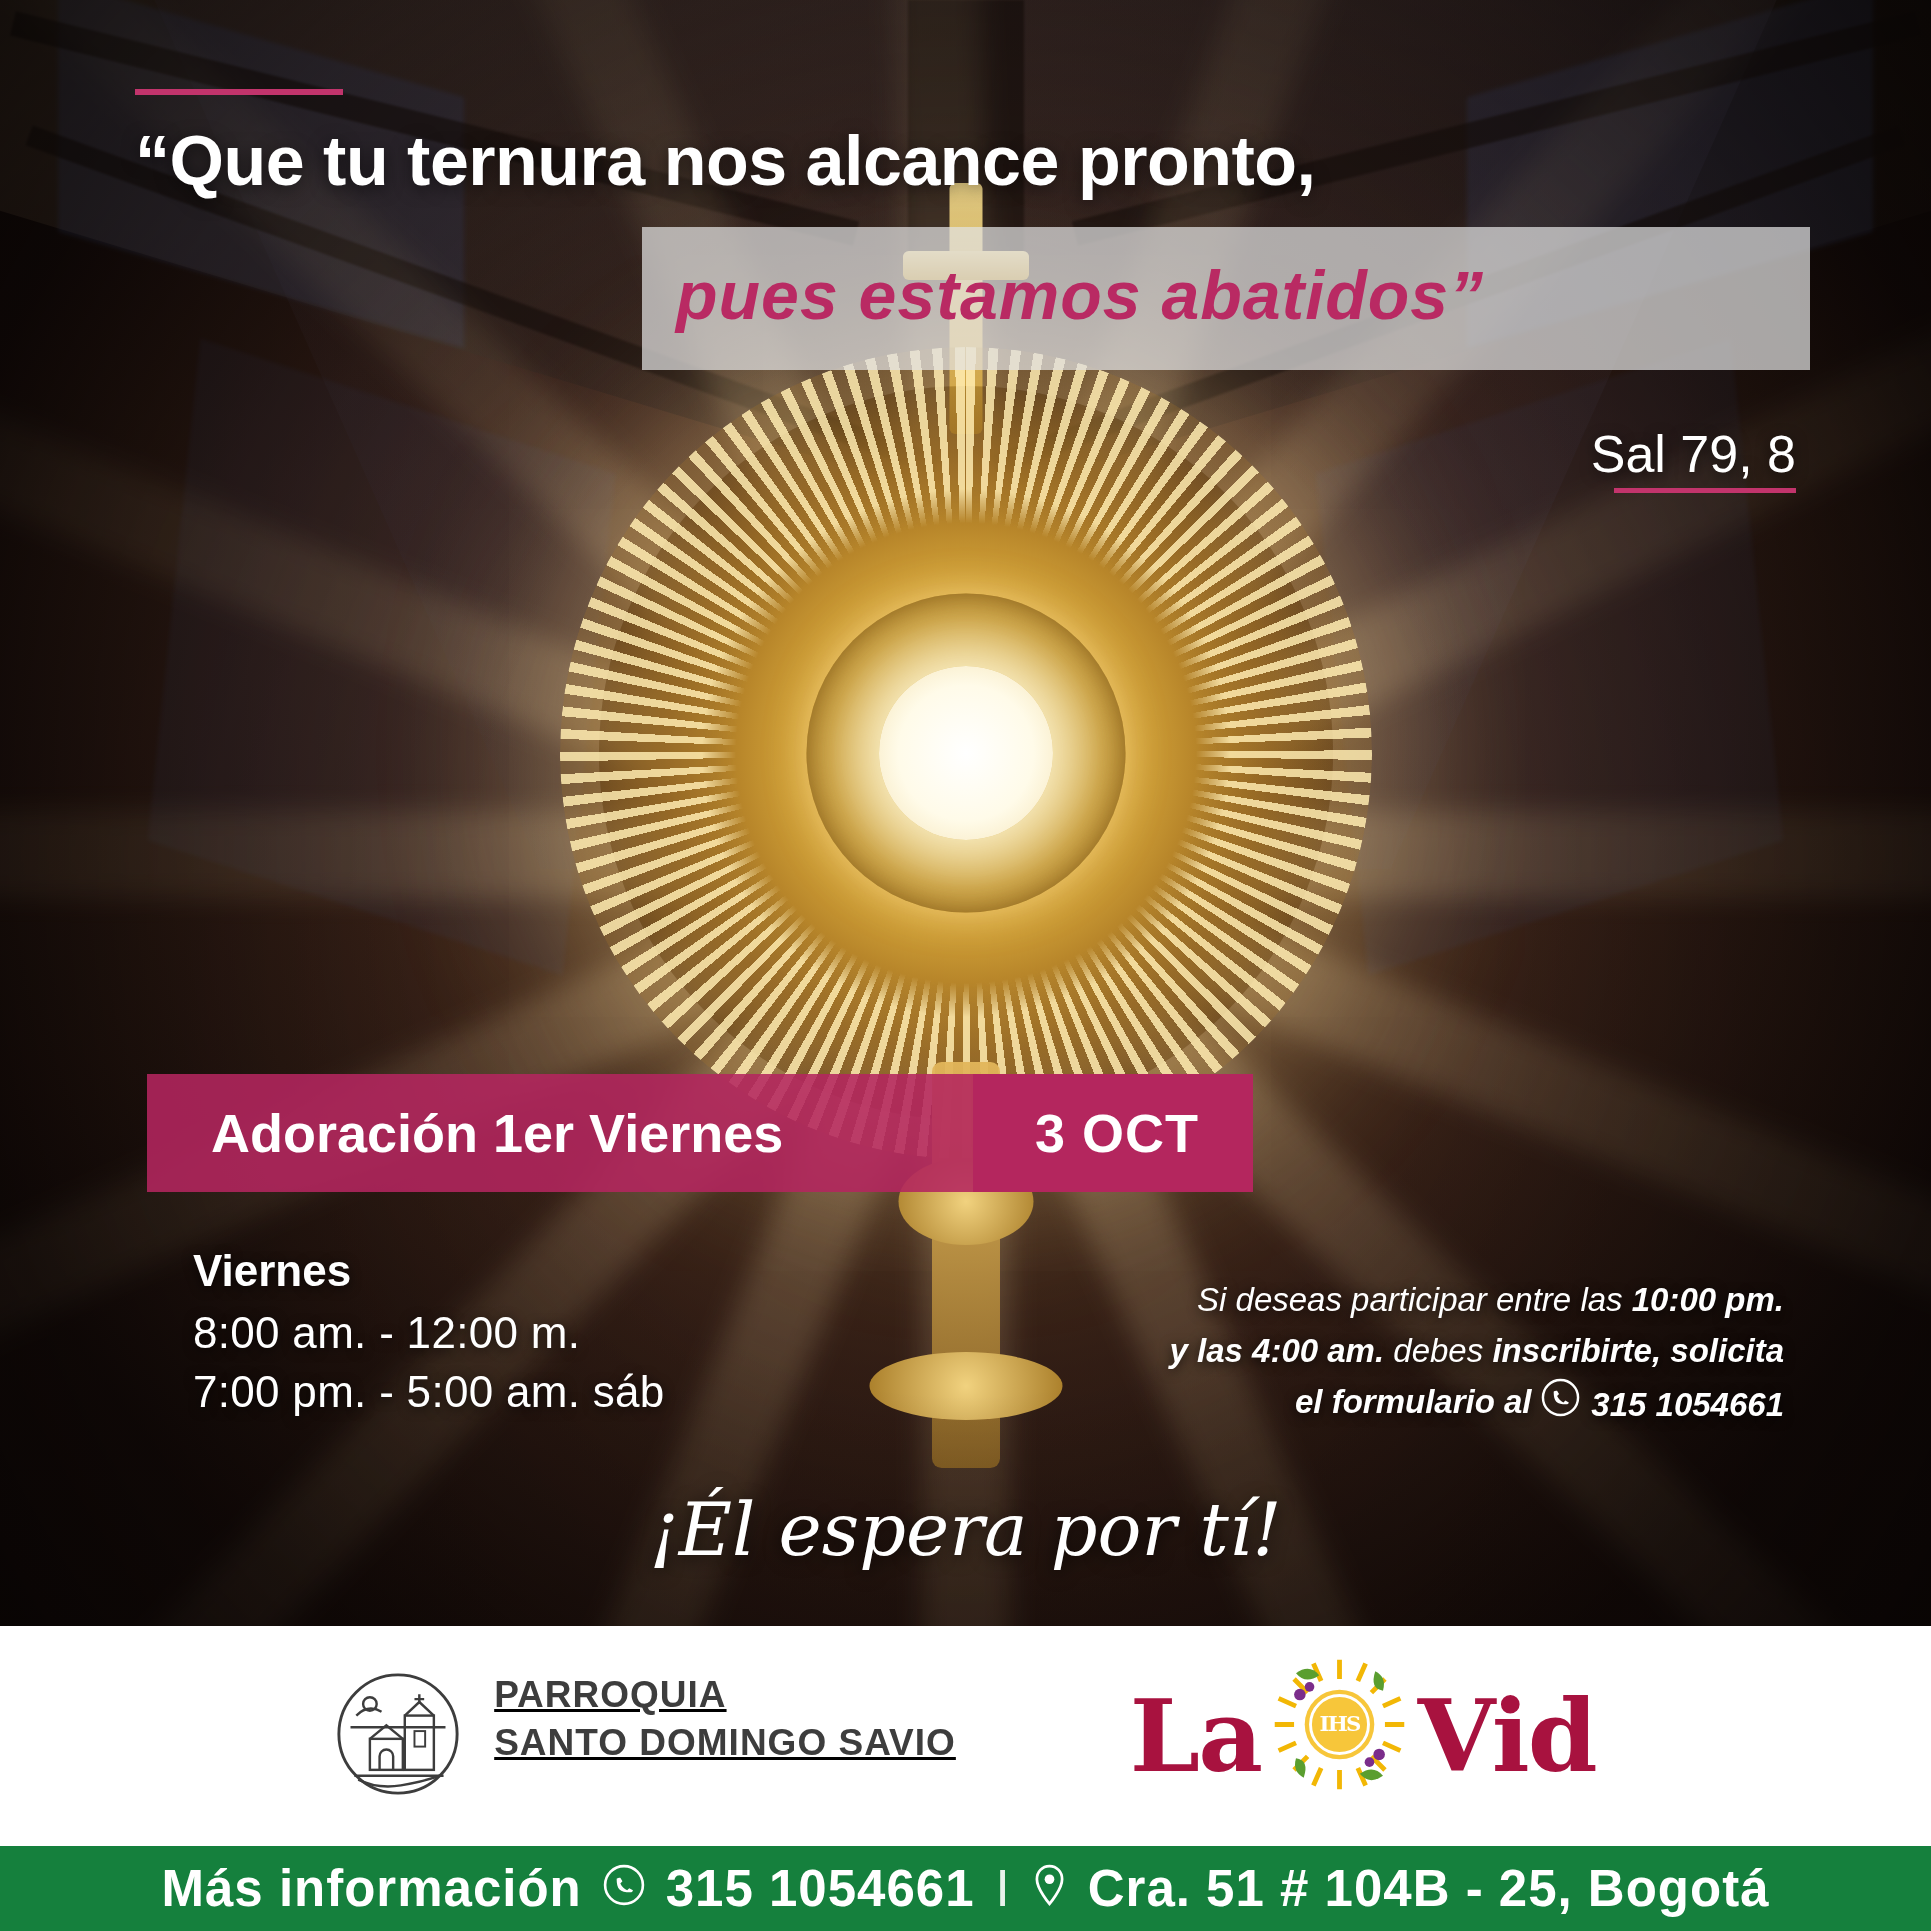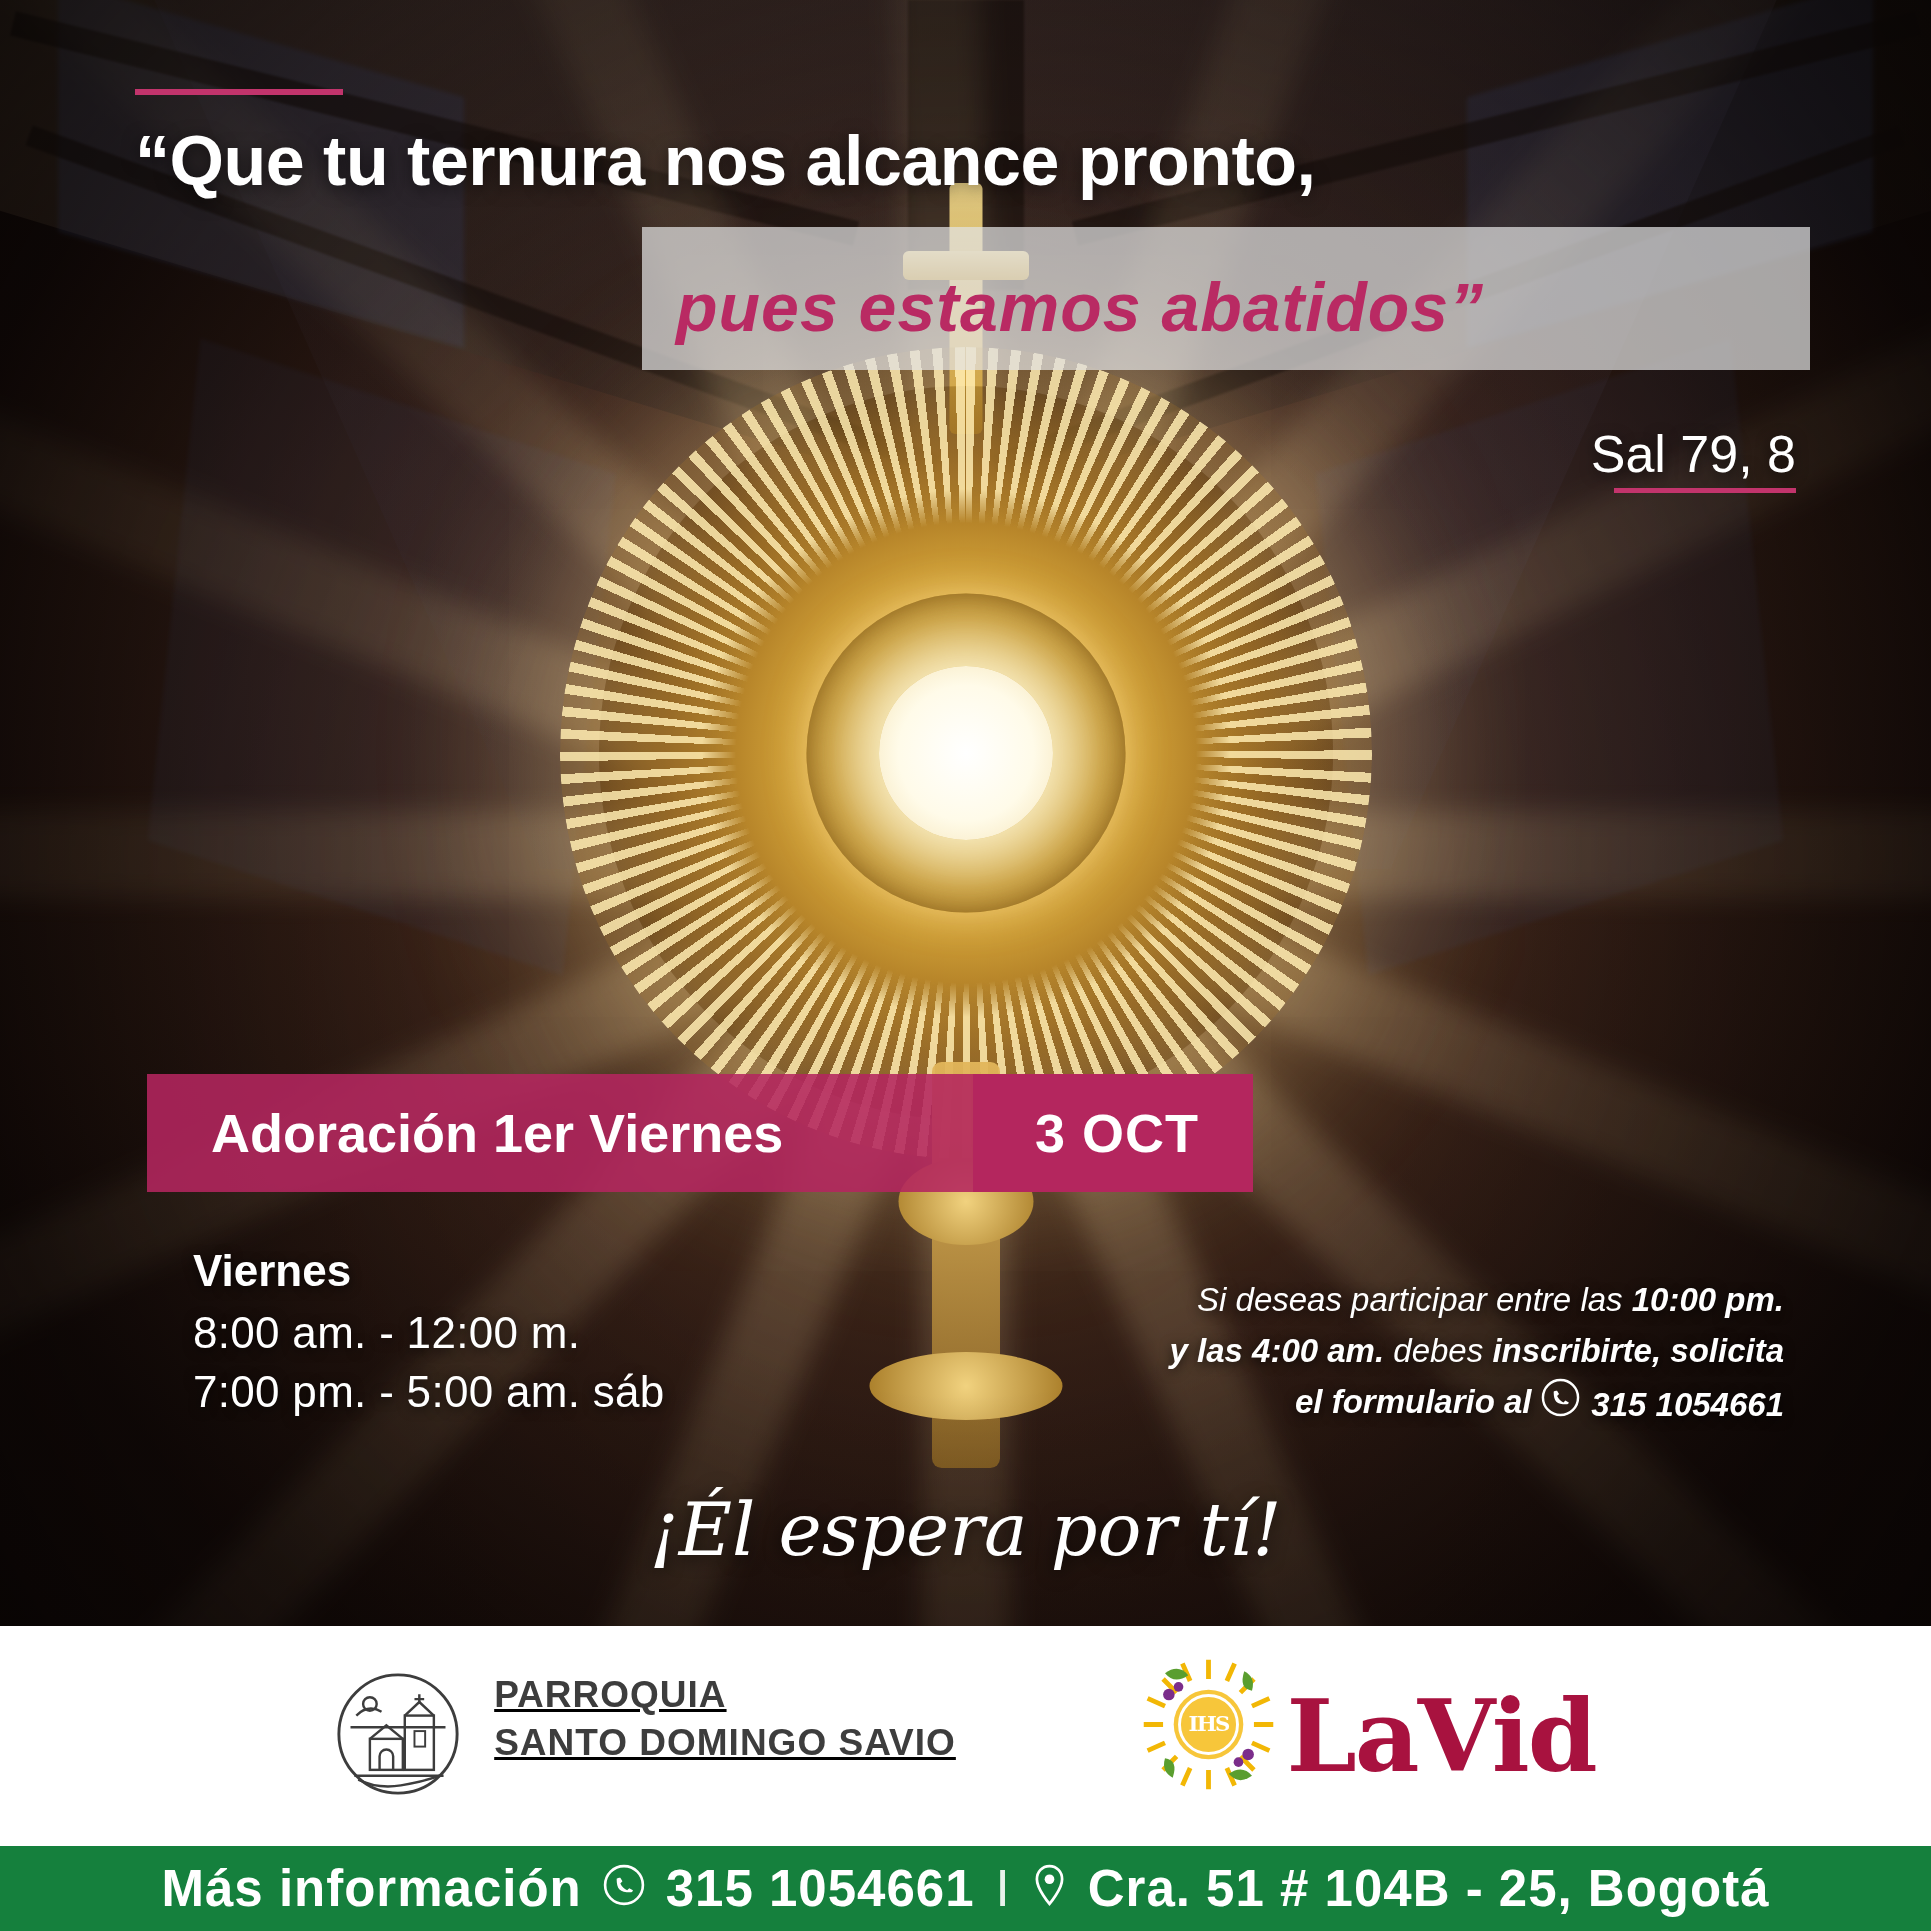--- a/index.html
+++ b/index.html
@@ -175,21 +175,20 @@
     background: rgba(226,226,226,0.72);
   }
   .quote-line2 {
     position: absolute;
     left: 676px; top: 256px;
     color: #b92a63;
     font-size: 68px;
     font-weight: 700;
     font-style: italic;
     letter-spacing: 1px;
-    margin-top: 12px;
   }
   .cite {
     position: absolute;
     right: 135px; top: 424px;
     color: #ffffff;
     font-size: 52px;
     font-weight: 400;
     text-align: right;
     text-shadow: 0 2.9px 13.5px rgba(0,0,0,0.6);
   }
@@ -478,39 +477,39 @@
           </svg>
         </span>
         <span class="txt">
           <div>PARROQUIA</div>
           <div>SANTO DOMINGO SAVIO</div>
         </span>
       </div>
 
       <div class="brand-right">
         <span class="lavid">
+          <span>La</span>
           <span style="display:inline-block;margin:0 5.8px;">
             <svg width="145" height="145" viewBox="0 0 150 150" style="font-size:104px">
               <g stroke="#f2b705" stroke-width="5">
                 <path d="M75 8 V28 M75 122 V142 M8 75 H28 M122 75 H142 M28 28 L42 42 M108 108 L122 122 M122 28 L108 42 M42 108 L28 122 M48 12 L56 30 M94 120 L102 138 M12 102 L30 94 M120 56 L138 48 M102 12 L94 30 M56 120 L48 138 M12 48 L30 56 M120 94 L138 102"></path>
               </g>
               <circle cx="75" cy="75" r="36" fill="#f7c63a"></circle>
               <circle cx="75" cy="75" r="30" fill="none" stroke="#ffffff" stroke-width="3"></circle>
               <text x="75" y="82" text-anchor="middle" font-family="DejaVu Serif, serif" font-size="22" fill="#ffffff">IHS</text>
               <path d="M30 22 q14 -10 24 2 q-14 10 -24 -2z" fill="#5a9e2f"></path>
               <path d="M120 128 q-14 10 -24 -2 q14 -10 24 2z" fill="#5a9e2f"></path>
               <path d="M112 20 q12 6 8 20 q-14 -2 -8 -20z" fill="#5a9e2f"></path>
               <path d="M38 130 q-12 -6 -8 -20 q14 2 8 20z" fill="#5a9e2f"></path>
               <circle cx="34" cy="44" r="6" fill="#7b2d8b"></circle>
               <circle cx="44" cy="36" r="5" fill="#7b2d8b"></circle>
               <circle cx="116" cy="106" r="6" fill="#7b2d8b"></circle>
               <circle cx="106" cy="114" r="5" fill="#7b2d8b"></circle>
             </svg>
           </span>
-          <span>La</span>
           <span>Vid</span>
         </span>
       </div>
     </div>
 
     <div class="footer-dark">
       <span>Más información</span>
       <span>
         <svg width="42" height="42" viewBox="0 0 40 40">
           <circle cx="20" cy="20" r="18" fill="none" stroke="#ffffff" stroke-width="2.5"></circle>

